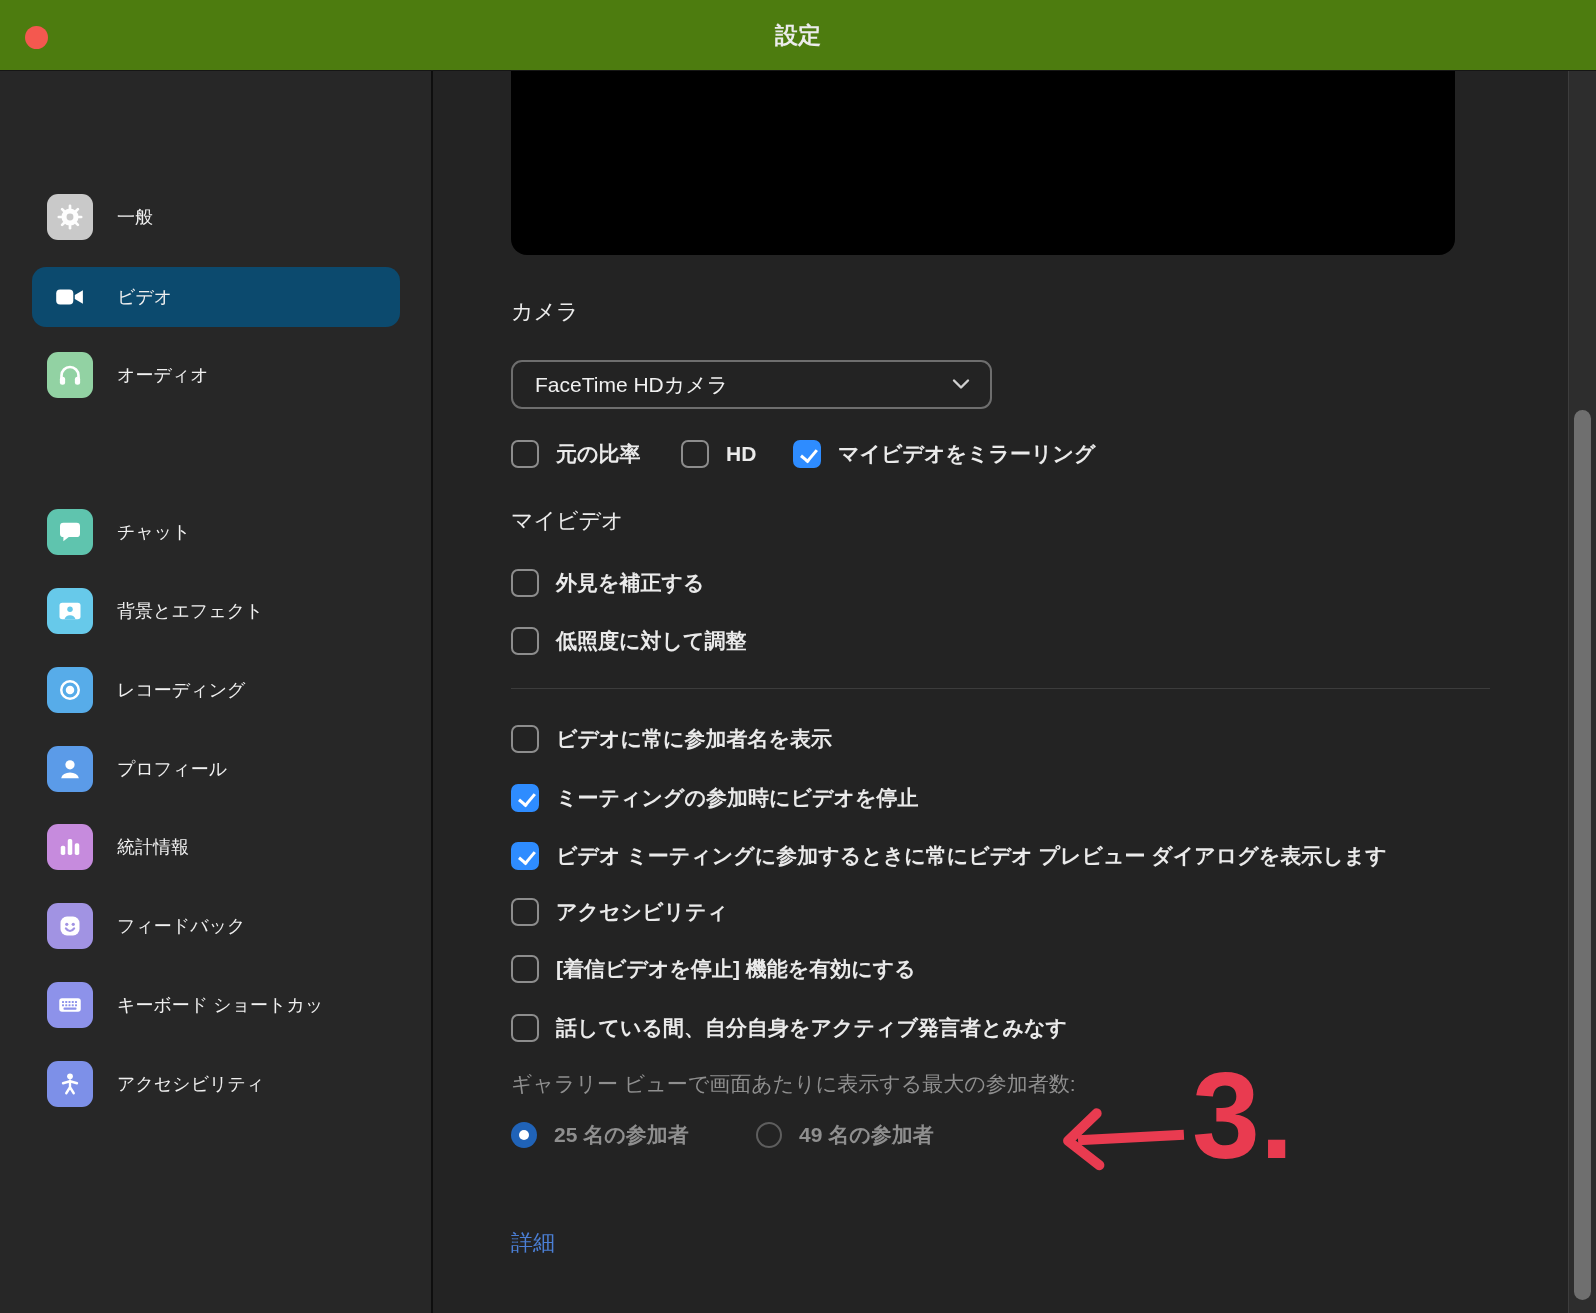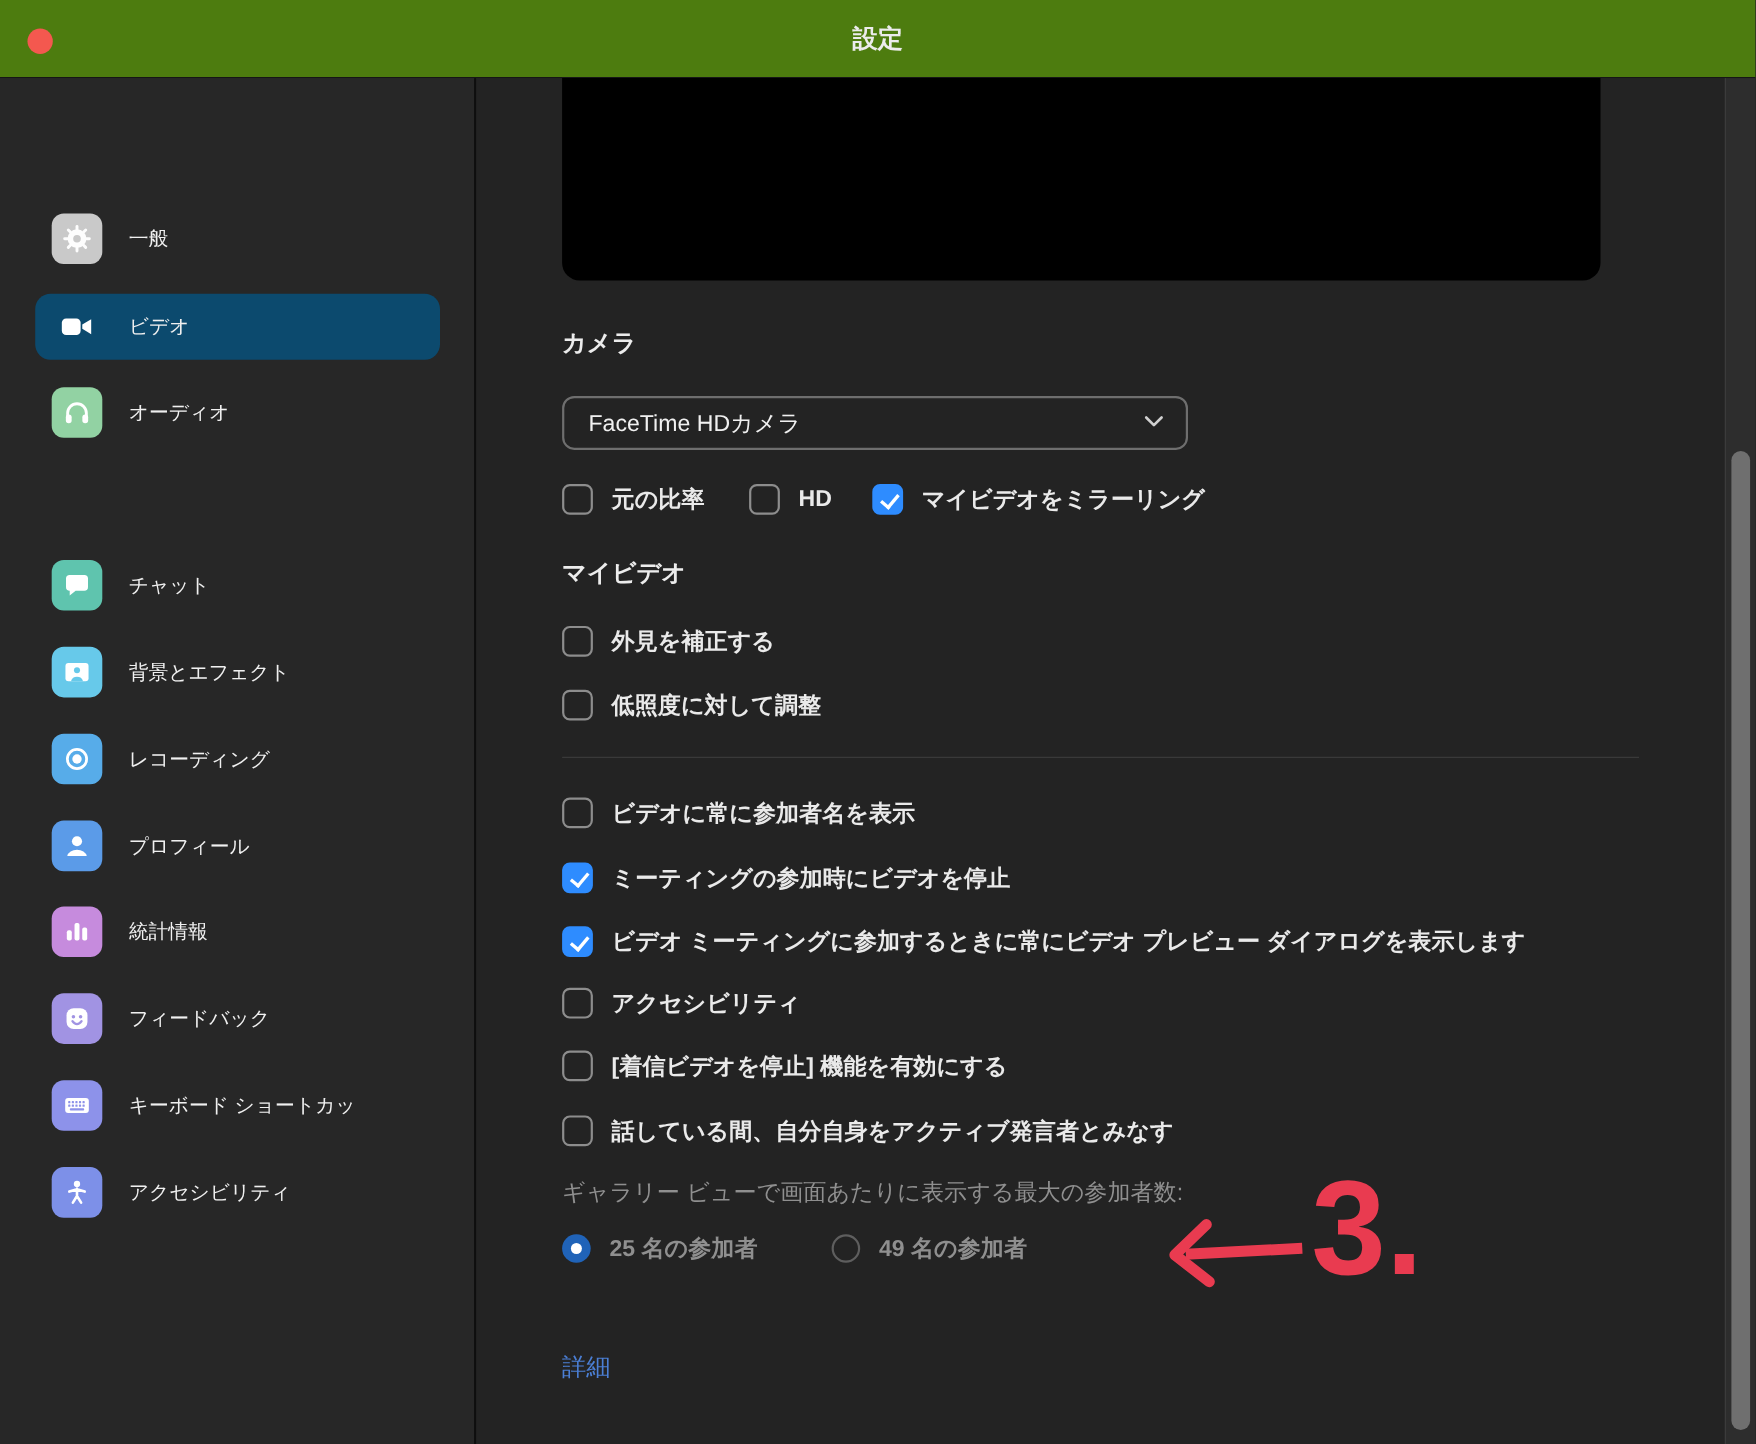--- a/index.html
+++ b/index.html
@@ -17,22 +17,22 @@
   .sidebar{position:absolute;left:0;top:71px;width:431px;height:1242px;background:#272727;border-right:2px solid #0e0e0e;}
   .nav-item{position:absolute;left:32px;width:368px;height:60px;display:flex;align-items:center;gap:24px;padding-left:15px;box-sizing:border-box;border-radius:14px;}
   .nav-item.selected{background:#0c4a6e;}
   .nav-label{color:#f0f0f0;font-size:18px;}
   .tile{width:46px;height:46px;border-radius:11px;display:flex;align-items:center;justify-content:center;flex:0 0 auto;}
   .tile.flat{background:transparent;}
   .tile svg{display:block;}
   
   .main-bg{position:absolute;left:433px;top:71px;width:1163px;height:1242px;background:#232323;}
   .video-preview{position:absolute;left:511px;top:71px;width:944px;height:184px;background:#000;border-radius:0 0 16px 16px;}
-  .section-heading{position:absolute;color:#ececec;font-size:22px;font-weight:bold;}
-  .dropdown{position:absolute;left:511px;top:360px;width:569px;height:49px;border:2px solid #6e6e6e;border-radius:11px;box-sizing:border-box;display:flex;align-items:center;justify-content:space-between;padding:0 20px 0 22px;}
+  .section-heading{position:absolute;color:#ececec;font-size:22px;font-weight:normal;}
+  .dropdown{position:absolute;left:511px;top:360px;width:481px;height:49px;border:2px solid #6e6e6e;border-radius:11px;box-sizing:border-box;display:flex;align-items:center;justify-content:space-between;padding:0 20px 0 22px;}
   .dropdown-value{color:#f0f0f0;font-size:21px;}
   .opt-row{position:absolute;display:flex;align-items:center;gap:17px;height:30px;}
   .opt-label{color:#eaeaea;font-size:21px;white-space:nowrap;font-weight:bold;}
   .opt-label.dim{color:#8f8f8f;}
   .cb{width:28px;height:28px;border-radius:7px;border:2px solid #8d8d8d;box-sizing:border-box;background:transparent;flex:0 0 auto;position:relative;}
   .cb.checked{background:#2e8cff;border-color:#2e8cff;}
   .cb.checked::after{content:"";position:absolute;left:9px;top:4px;width:7px;height:13px;border-right:3px solid #fff;border-bottom:3px solid #fff;transform:rotate(40deg);}
   .divider{position:absolute;left:511px;top:688px;width:979px;height:1px;background:#3c3c3c;}
   .gallery-text{position:absolute;left:511px;top:1070px;color:#8f8f8f;font-size:21px;}
   .radio{width:26px;height:26px;border-radius:50%;border:2px solid #5e5e5e;box-sizing:border-box;flex:0 0 auto;position:relative;}

